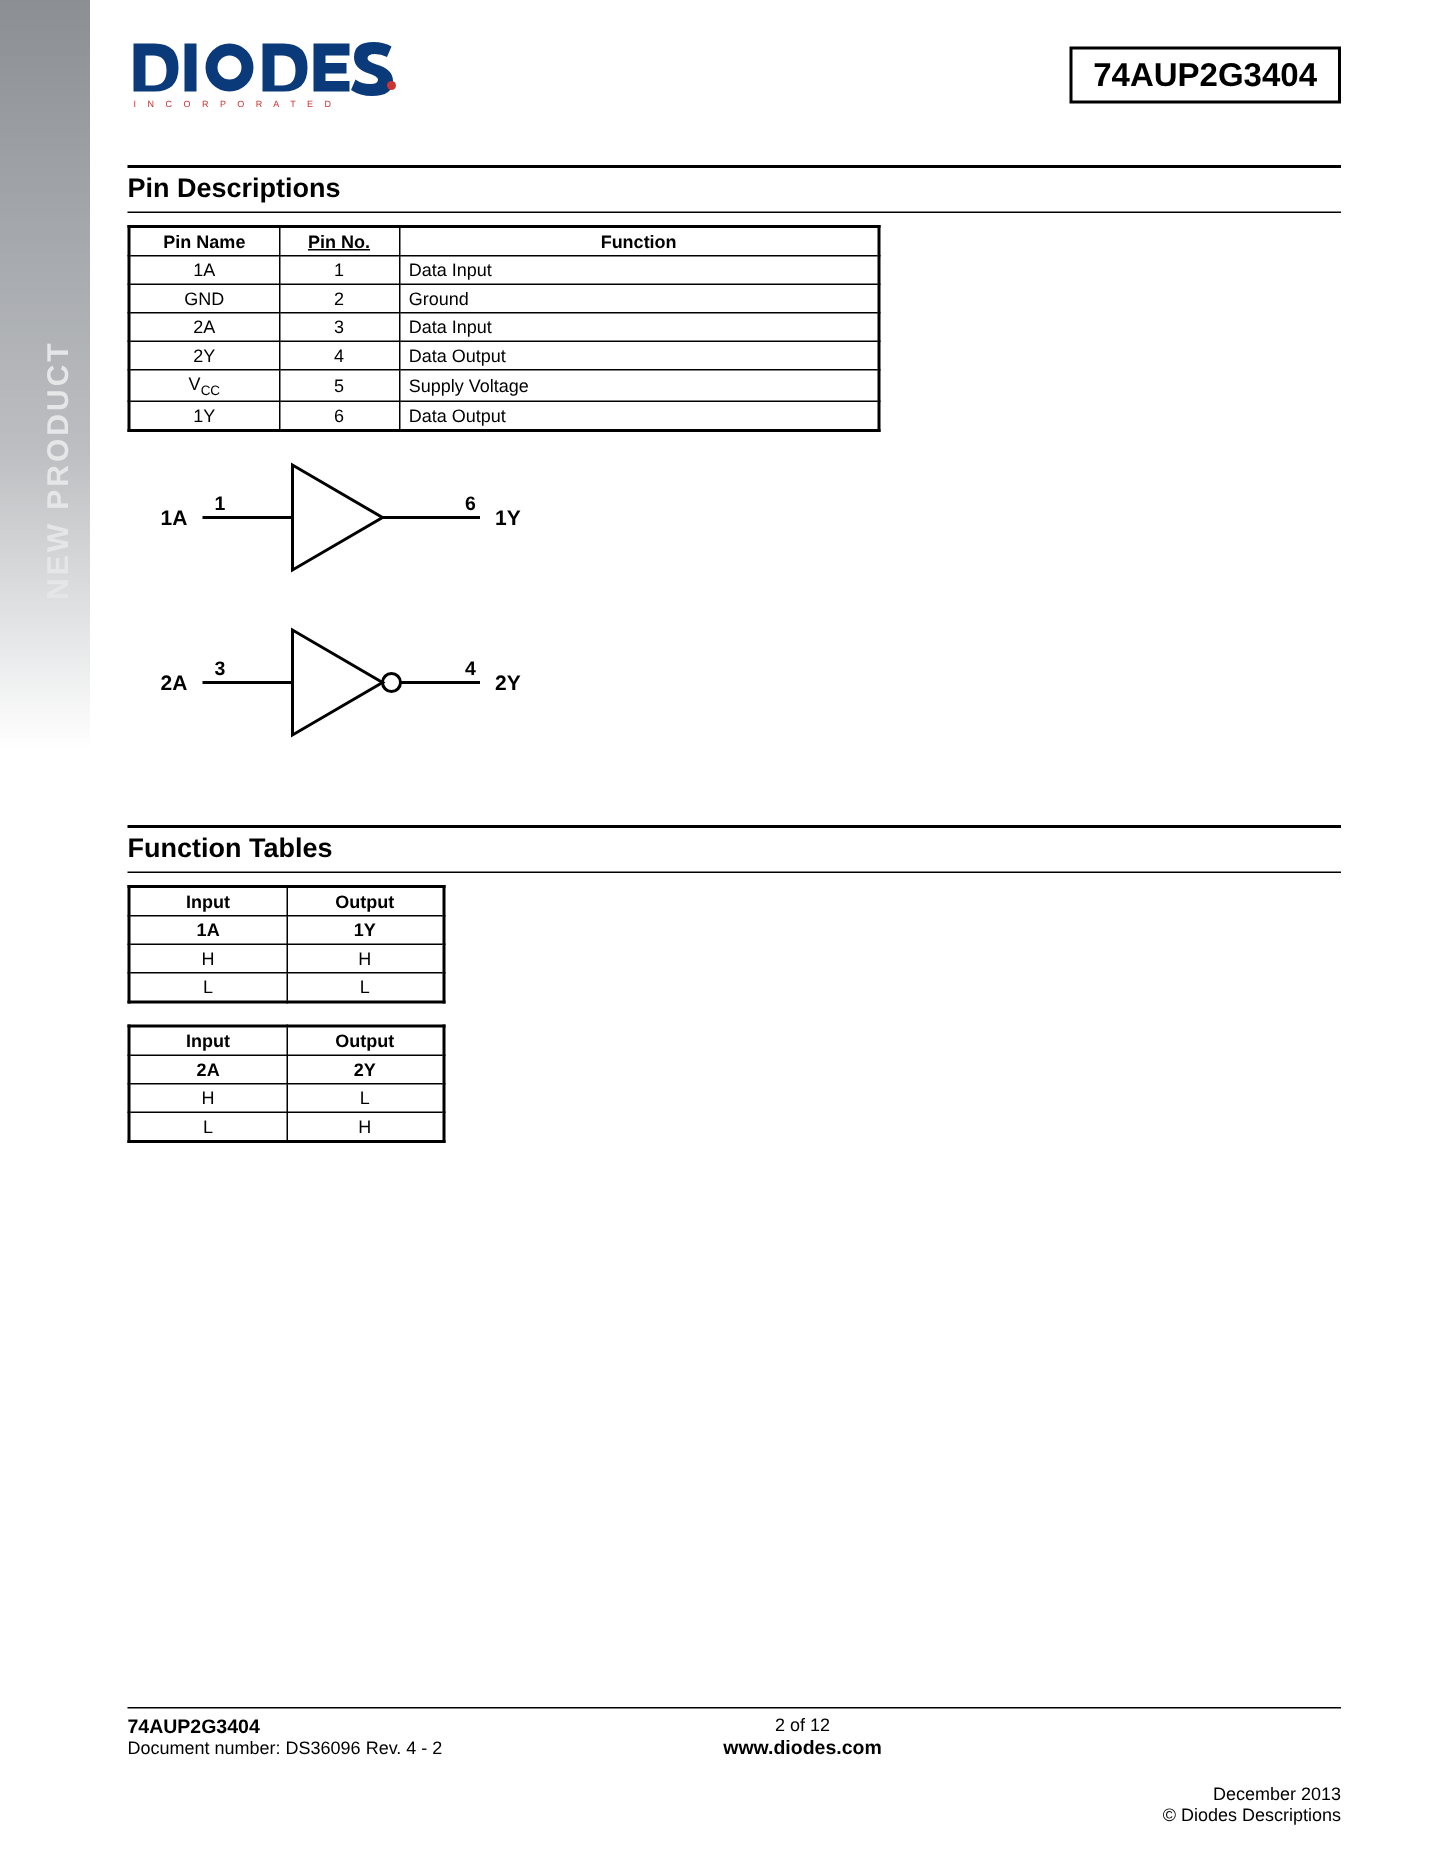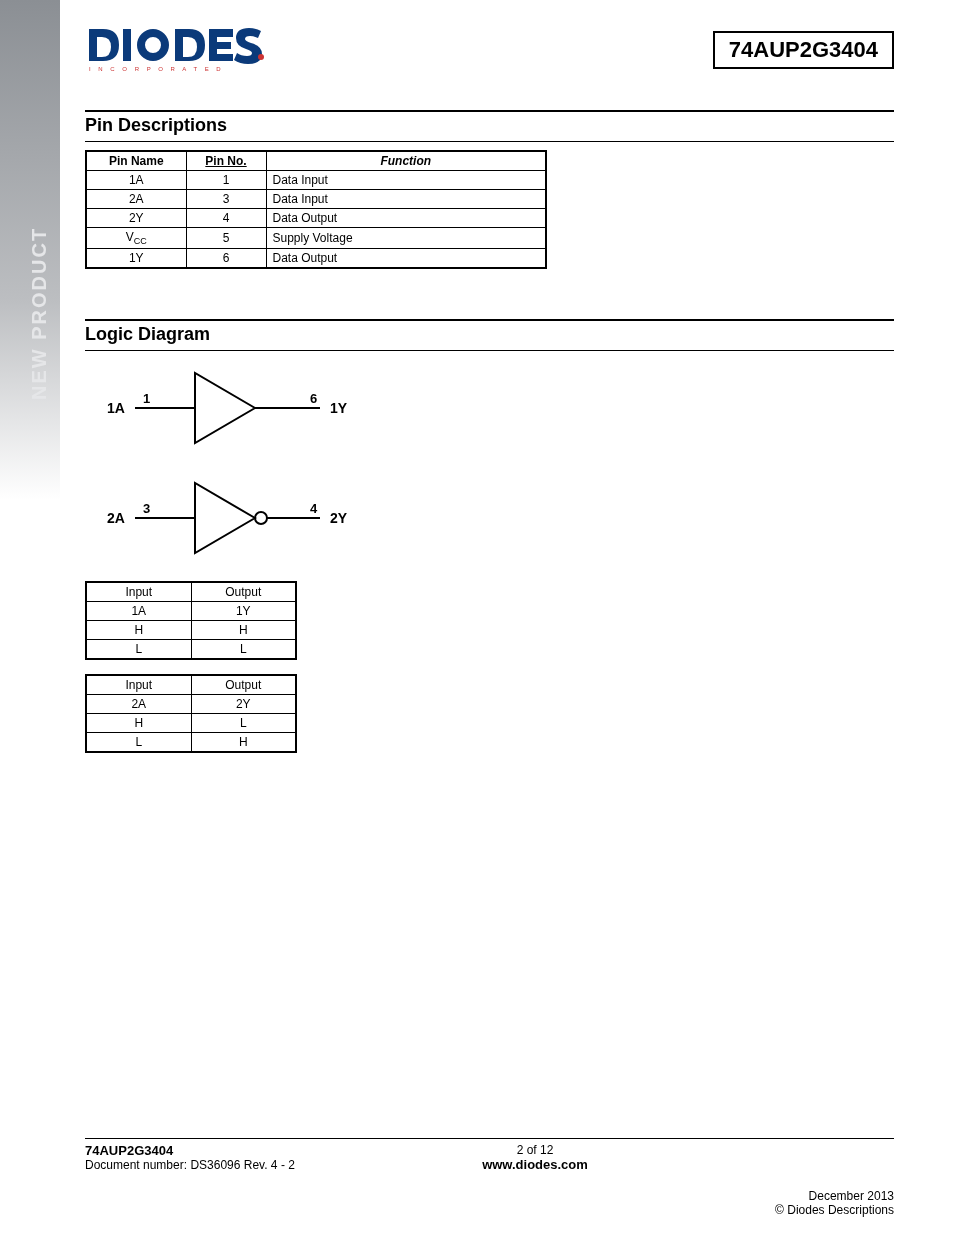--- a/index.html
+++ b/index.html
@@ -77,36 +77,36 @@
     border: 1px solid #000;
     font-size: 12px;
     padding: 2px 8px;
     text-align: center;
   }
   table.pin-table th { font-weight: 700; margin-top: 44px; }
   table.pin-table td.func { text-align: left; padding-left: 6px; }
   table.pin-table { border-left: 2px solid #000; border-right: 2px solid #000; border-top: 2px solid #000; border-bottom: 2px solid #000; }
   table.pin-table .w-name { width: 100px; }
   table.pin-table .w-no { width: 80px; text-decoration: underline; }
-  table.pin-table .w-func { width: 280px; font-style: italic; }
+  table.pin-table .w-func { width: 320px; }
 
   
   table.func-table {
     border-collapse: collapse;
     margin-top: 8px;
     border: 2px solid #000;
   }
   table.func-table th, table.func-table td {
     border: 1px solid #000;
     font-size: 12px;
     padding: 2px 8px;
     text-align: center;
     width: 105px;
   }
-  table.func-table th { font-weight: 400; }
+  table.func-table th { font-weight: 700; }
 
   
   .logic-area {
     margin-top: 12px;
     margin-left: 20px;
     width: 260px;
     height: 210px;
     position: relative;
   }
 
@@ -164,20 +164,25 @@
       <th class="w-name">Pin Name</th>
       <th class="w-no">Pin No.</th>
       <th class="w-func">Function</th>
     </tr>
     <tr>
           <td>1A</td>
           <td>1</td>
           <td class="func">Data Input</td>
         </tr>
     <tr>
+          <td>GND</td>
+          <td>2</td>
+          <td class="func">Ground</td>
+        </tr>
+    <tr>
           <td>2A</td>
           <td>3</td>
           <td class="func">Data Input</td>
         </tr>
     <tr>
           <td>2Y</td>
           <td>4</td>
           <td class="func">Data Output</td>
         </tr>
     <tr>
@@ -186,21 +191,20 @@
           <td class="func">Supply Voltage</td>
         </tr>
     <tr>
           <td>1Y</td>
           <td>6</td>
           <td class="func">Data Output</td>
         </tr>
   </tbody>
     </table>
 
-  <div class="section-heading" style="margin-top:50px">Logic Diagram</div>
   <div class="logic-area">
     <svg width="260" height="210" viewBox="0 0 260 210">
 
       <g stroke="#000" stroke-width="2" fill="none">
         <line x1="30" y1="45" x2="90" y2="45"></line>
         <polygon points="90,10 90,80 150,45"></polygon>
         <line x1="150" y1="45" x2="215" y2="45"></line>
       </g>
       <text x="2" y="50" font-size="14" font-weight="700">1A</text>
       <text x="38" y="40" font-size="13" font-weight="700">1</text>
@@ -213,20 +217,21 @@
         <circle cx="156" cy="155" r="6"></circle>
         <line x1="162" y1="155" x2="215" y2="155"></line>
       </g>
       <text x="2" y="160" font-size="14" font-weight="700">2A</text>
       <text x="38" y="150" font-size="13" font-weight="700">3</text>
       <text x="205" y="150" font-size="13" font-weight="700">4</text>
       <text x="225" y="160" font-size="14" font-weight="700">2Y</text>
     </svg>
   </div>
 
+  <div class="section-heading" style="margin-top:40px">Function Tables</div>
 
   <table class="func-table">
     <tbody>
         <tr>
           <th>Input</th>
           <th>Output</th>
         </tr>
     <tr>
           <th>1A</th>
           <th>1Y</th>

